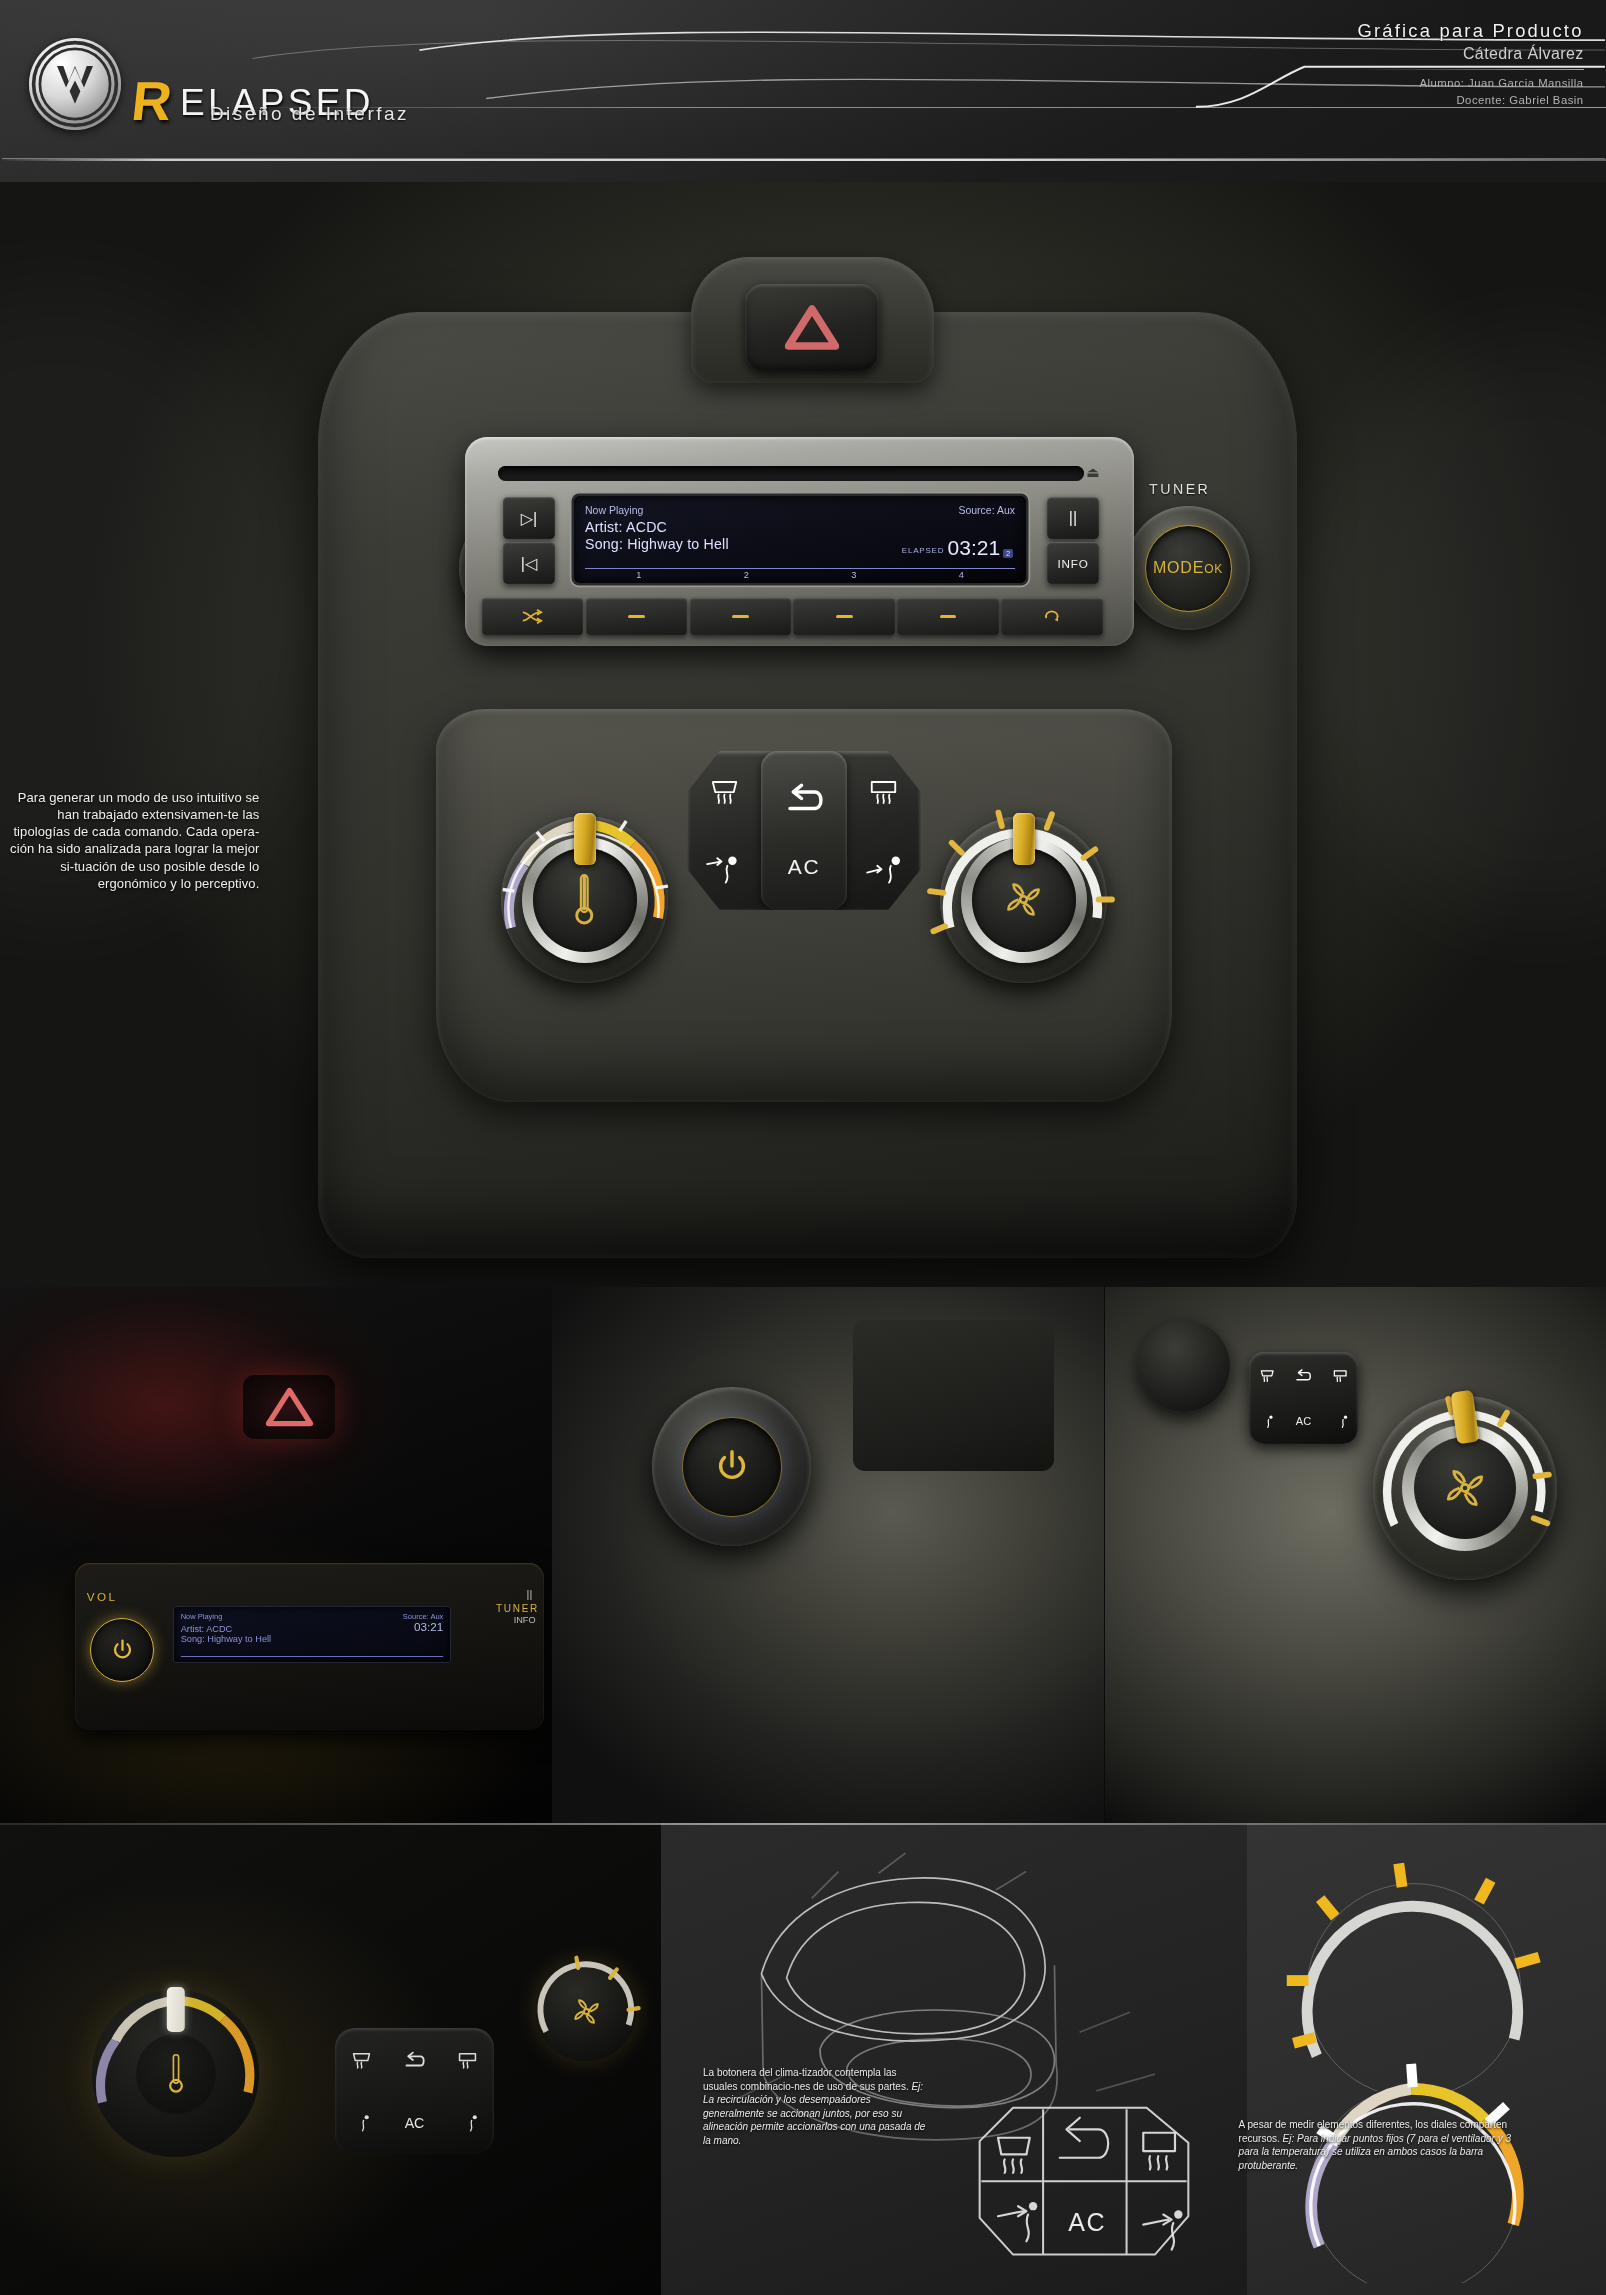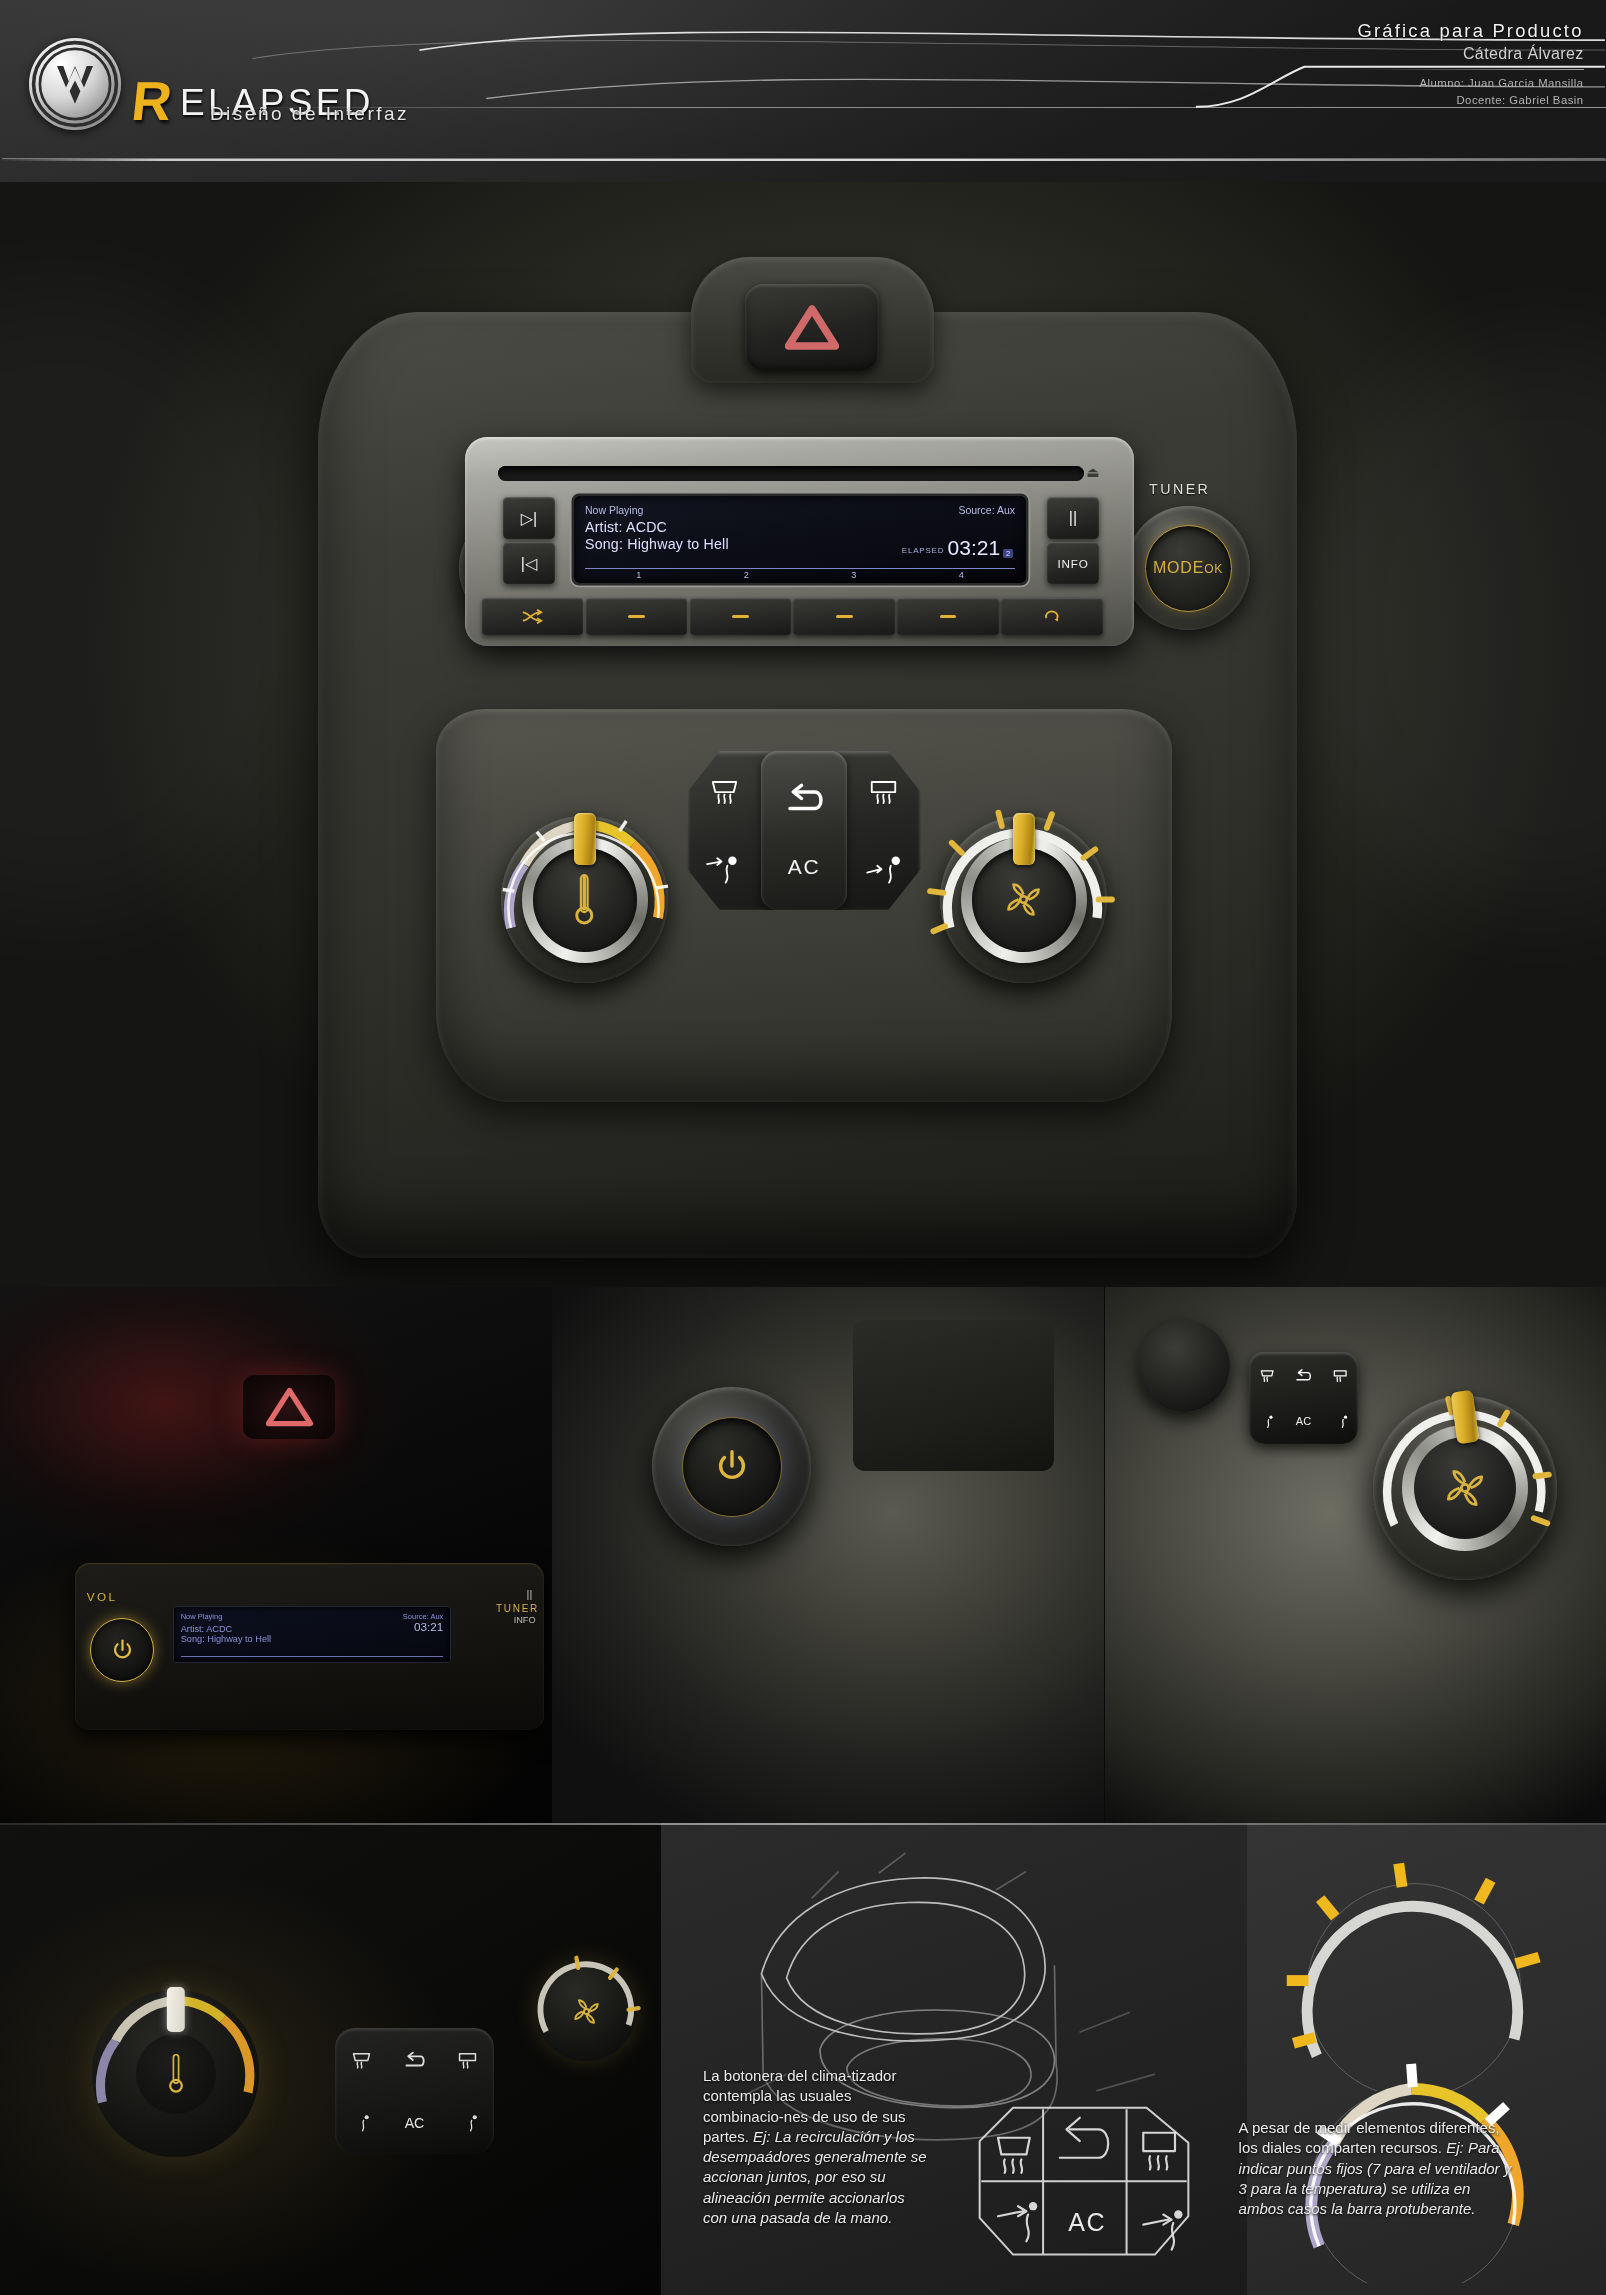--- a/index.html
+++ b/index.html
@@ -309,21 +309,21 @@
     background:linear-gradient(160deg,#2b2b2b,#232323 55%,#1b1b1b);
   }
   .s3-right{
     position:absolute; left:1247px; top:0; width:360px; height:473px;
     background:linear-gradient(160deg,#343434,#2c2c2c 60%,#242424);
   }
   .sep-band{
     position:absolute; left:0; width:1607px; height:1.7px;
     background:linear-gradient(90deg,rgba(255,255,255,.1),rgba(255,255,255,.55),rgba(255,255,255,.12));
   }
-  .s3-note{ position:absolute; font-size:15px; color:#ececec; line-height:1.35; text-shadow:0 0.8px 2.5px #000;}
+  .s3-note{ position:absolute; font-size:10px; color:#ececec; line-height:1.35; text-shadow:0 0.8px 2.5px #000;}
   .s3-note i{ font-style:italic; }
   .glyph{ stroke:#fff; fill:none; stroke-width:2.2; stroke-linecap:round; stroke-linejoin:round;}
 </style>
 </head>
 <body>
 
 <div id="board">
 
   <div id="header">
     <svg class="hdr-swoosh" style="left:0;top:0;width:1607px;height:182px;" viewBox="0 0 1920 218">
@@ -539,20 +539,21 @@
                   <path d="M24 28 C22 34 16 40 10 40 C10 34 16 30 22 28"></path>
                   <circle cx="28" cy="28" r="4"></circle>
                 </g>
               </svg>
             </div>
           </div>
         </div>
       </div>
     </div>
 
+    <div class="cap right" style="left:8.4px;top:607px;width:251px;">Para generar un modo de uso intuitivo se han trabajado extensivamen-te las tipologías de cada comando. Cada opera-ción ha sido analizada para lograr la mejor si-tuación de uso posible desde lo ergonómico y lo perceptivo.</div>
   </div>
 
   <div id="sec2">
     <div class="s2-left">
       <div class="hazard-night">
         <svg width="49" height="42" viewBox="0 0 64 56">
           <path d="M32 6 L60 50 L4 50 Z" fill="none" stroke="#e06a6a" stroke-width="7" stroke-linejoin="round"></path>
         </svg>
       </div>
 

